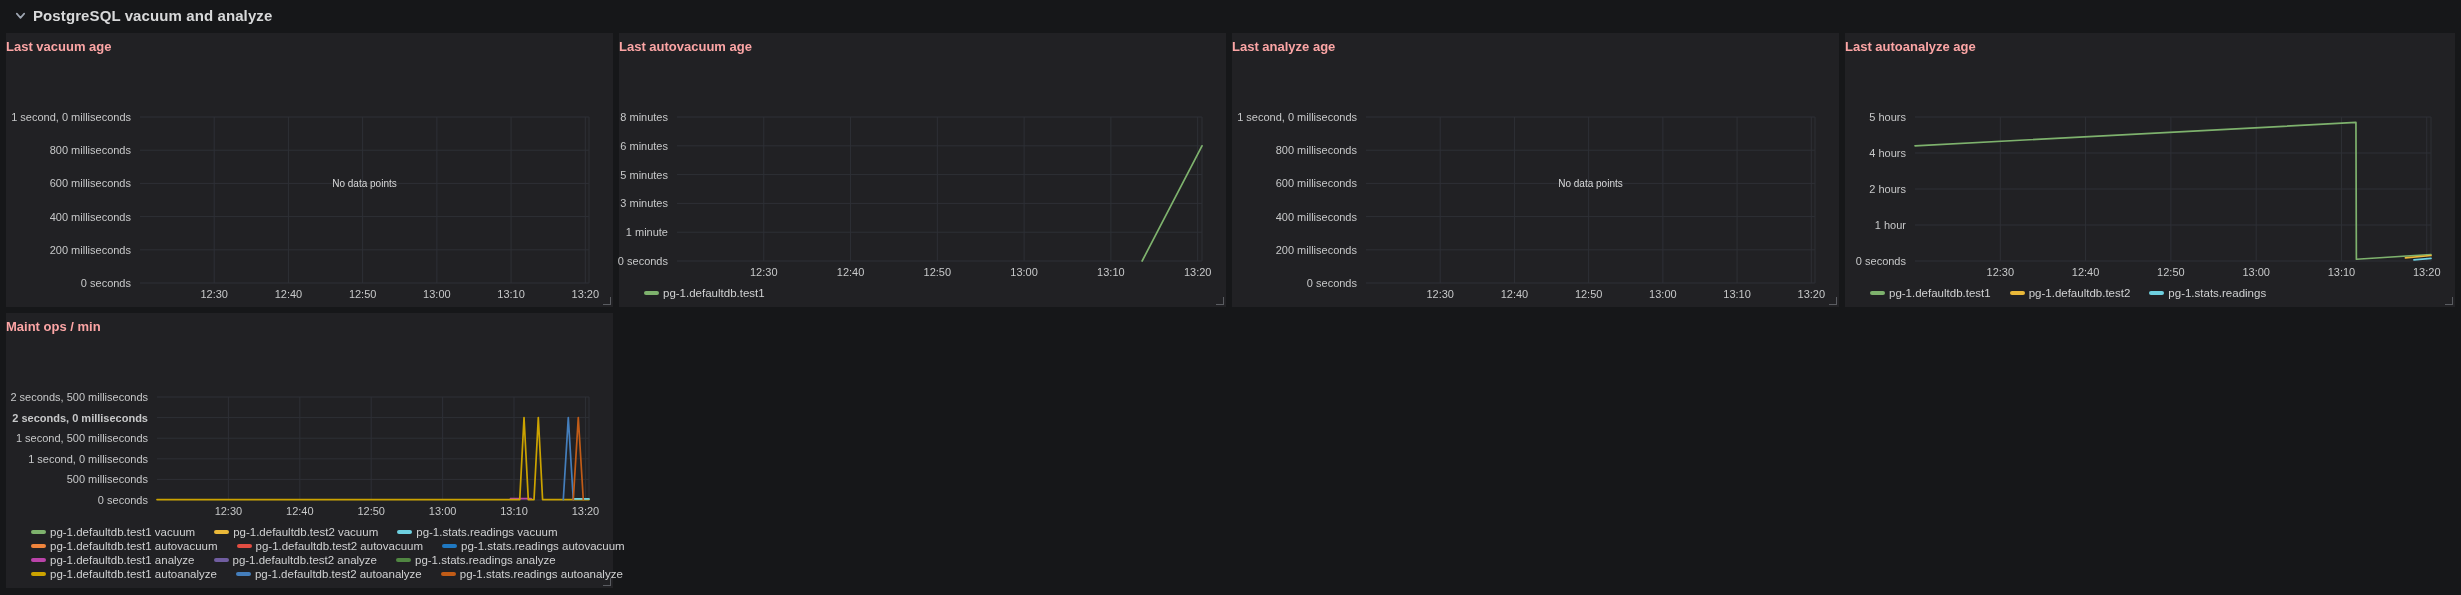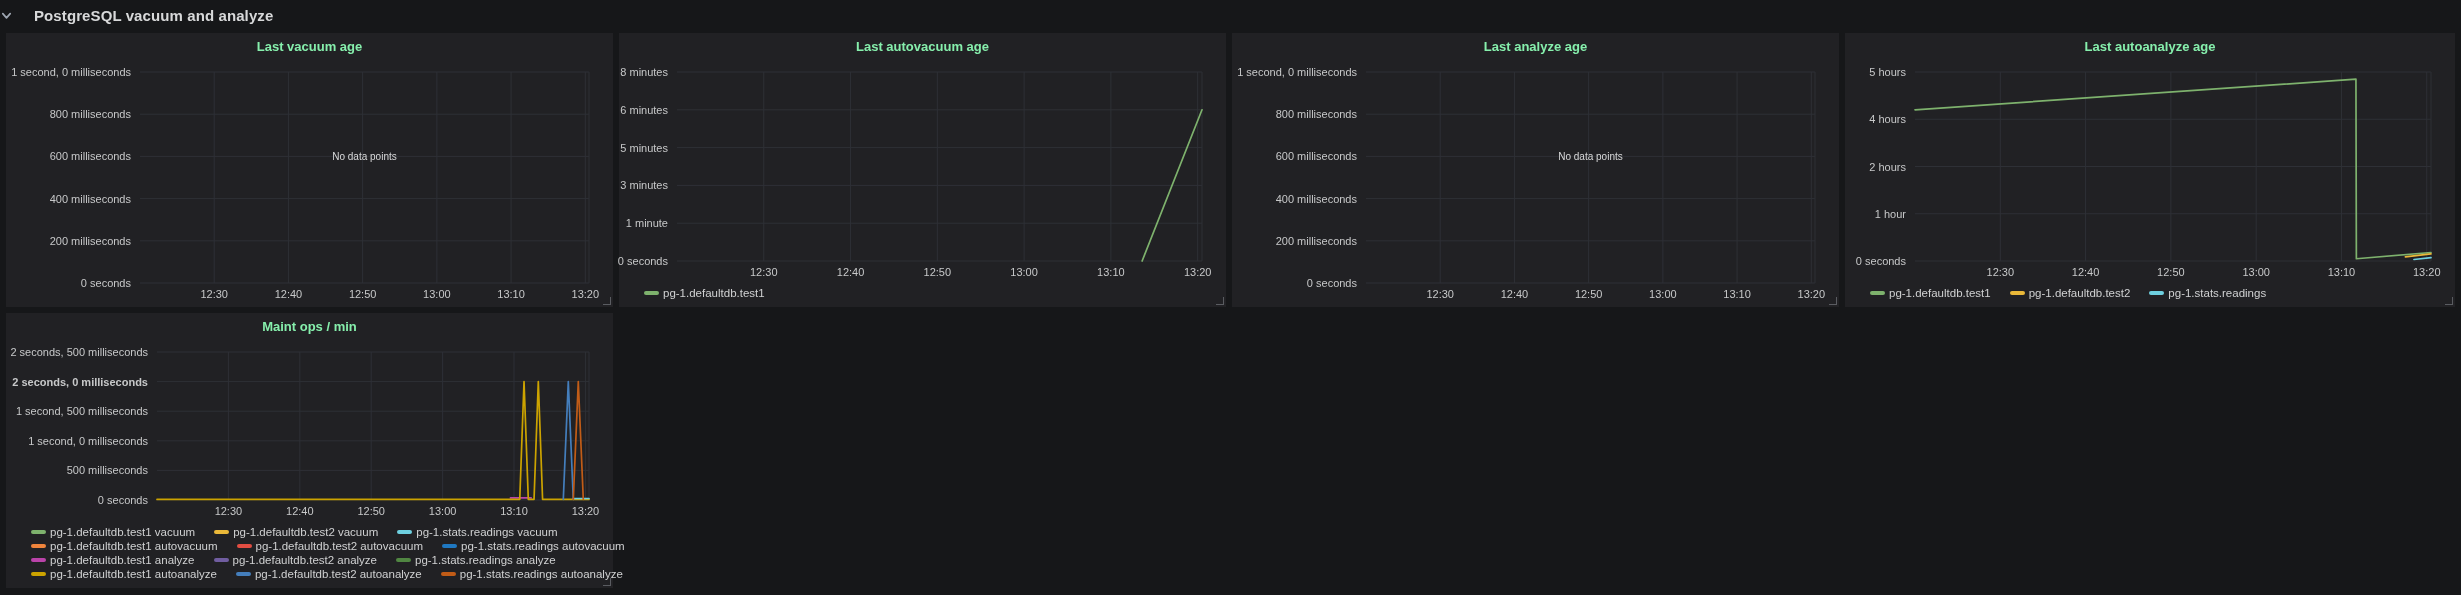--- a/index.html
+++ b/index.html
@@ -5,49 +5,49 @@
   html,body{margin:0;padding:0;}
   body{
     width:2461px;height:595px;position:relative;overflow:hidden;
     background:#161719;
     font-family:"Liberation Sans","DejaVu Sans",sans-serif;
     -webkit-font-smoothing:antialiased;
   }
   
   .row-header{
     position:absolute;left:0;top:0;height:30px;width:100%;
-    display:flex;align-items:center;gap:21px;box-sizing:border-box;
+    display:flex;align-items:center;gap:6px;padding-left:14px;box-sizing:border-box;
     cursor:pointer;
   }
   .row-header .chev{width:13px;height:13px;flex:0 0 auto;display:block;}
   .row-title{font-size:15px;font-weight:600;color:#d8d9da;letter-spacing:.1px;}
   
   .panel{
     position:absolute;background:#212124;display:flex;flex-direction:column;
     box-sizing:border-box;
   }
   .p1{left:6px;  top:33px; width:607px;height:274px;}
   .p2{left:619px;top:33px; width:607px;height:274px;}
   .p3{left:1232px;top:33px;width:607px;height:274px;}
   .p4{left:1845px;top:33px;width:610px;height:274px;}
   .p5{left:6px;  top:313px;width:607px;height:275px;}
   .panel-title{
-    height:26px;line-height:28px;text-align:center;flex:0 0 auto;
-    font-size:13px;font-weight:600;color:#86efac;cursor:pointer;
+    height:26px;line-height:28px;flex:0 0 auto;
+    font-size:13px;font-weight:600;color:#fca5a5;cursor:pointer;
     white-space:nowrap;overflow:hidden;
   }
   .chart{
     position:relative;flex:1 1 auto;display:flex;flex-direction:column;
     margin:13px 24px 2px 0;
   }
   .p1 .chart,.p3 .chart{margin-left:134px;}
   .p2 .chart{margin-left:58px;}
   .p4 .chart{margin-left:70px;}
   .p5 .chart{margin-left:151px;}
-  .plot{position:relative;flex:1 1 auto;}
+  .plot{position:relative;flex:1 1 auto;margin-top:45px;}
   .plot svg{position:absolute;inset:0;width:100%;height:100%;display:block;overflow:visible;}
   .grid line{stroke:#2e3036;stroke-width:1;vector-effect:non-scaling-stroke;}
   .series polyline{fill:none;stroke-width:1.7;vector-effect:non-scaling-stroke;stroke-linejoin:round;stroke-linecap:round;}
   .ylabel{
     position:absolute;right:calc(100% + 9px);transform:translateY(-50%);
     white-space:nowrap;font-size:11px;color:#c7c8c9;
   }
   .xlabels{position:relative;flex:0 0 auto;height:22px;}
   .xlabel{
     position:absolute;top:5px;transform:translateX(-50%);

